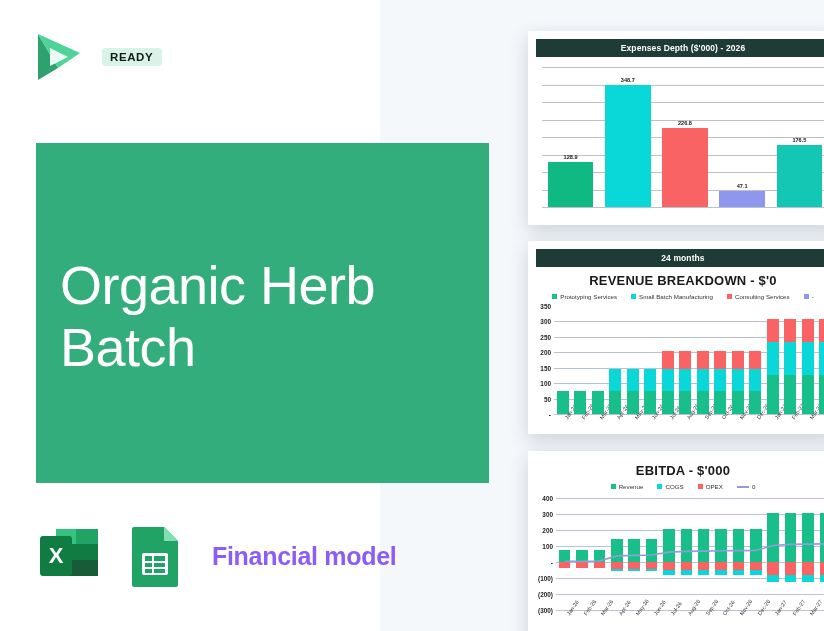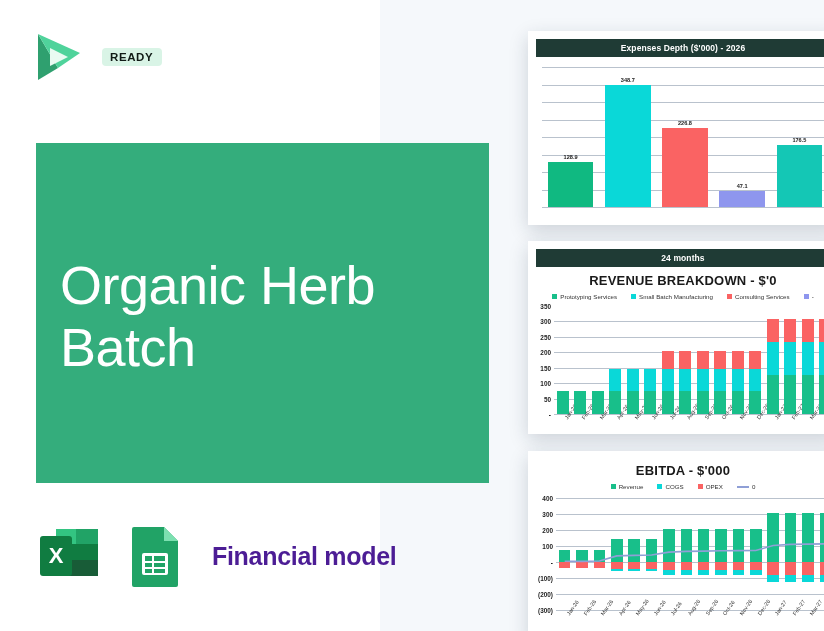--- a/index.html
+++ b/index.html
@@ -37,21 +37,21 @@
   .hero-title{
     position:absolute;left:60px;top:255px;width:400px;
     color:#ffffff;font-size:54px;line-height:1.14;font-weight:normal;
     letter-spacing:-0.5px;
   }
 
   
   .bottom-row{position:absolute;left:30px;top:519px;display:flex;align-items:center;gap:16px;}
   .xl-icon{width:74px;height:74px;position:relative;}
   .gs-icon{width:70px;height:74px;position:relative;}
-  .fm-label{font-size:25px;font-weight:bold;color:#4c1d95;letter-spacing:-0.3px;margin-left:6px;}
+  .fm-label{font-size:25px;font-weight:bold;color:#8b5cf6;letter-spacing:-0.3px;margin-left:6px;}
 
   
   .card{
     position:absolute;background:#ffffff;
     box-shadow:0 6px 18px rgba(20,40,60,.18);
     overflow:hidden;
   }
   #card-expenses{left:528px;top:31px;width:310px;height:194px;}
   #card-revenue{left:528px;top:241px;width:310px;height:193px;}
   #card-ebitda{left:528px;top:451px;width:310px;height:190px;}

